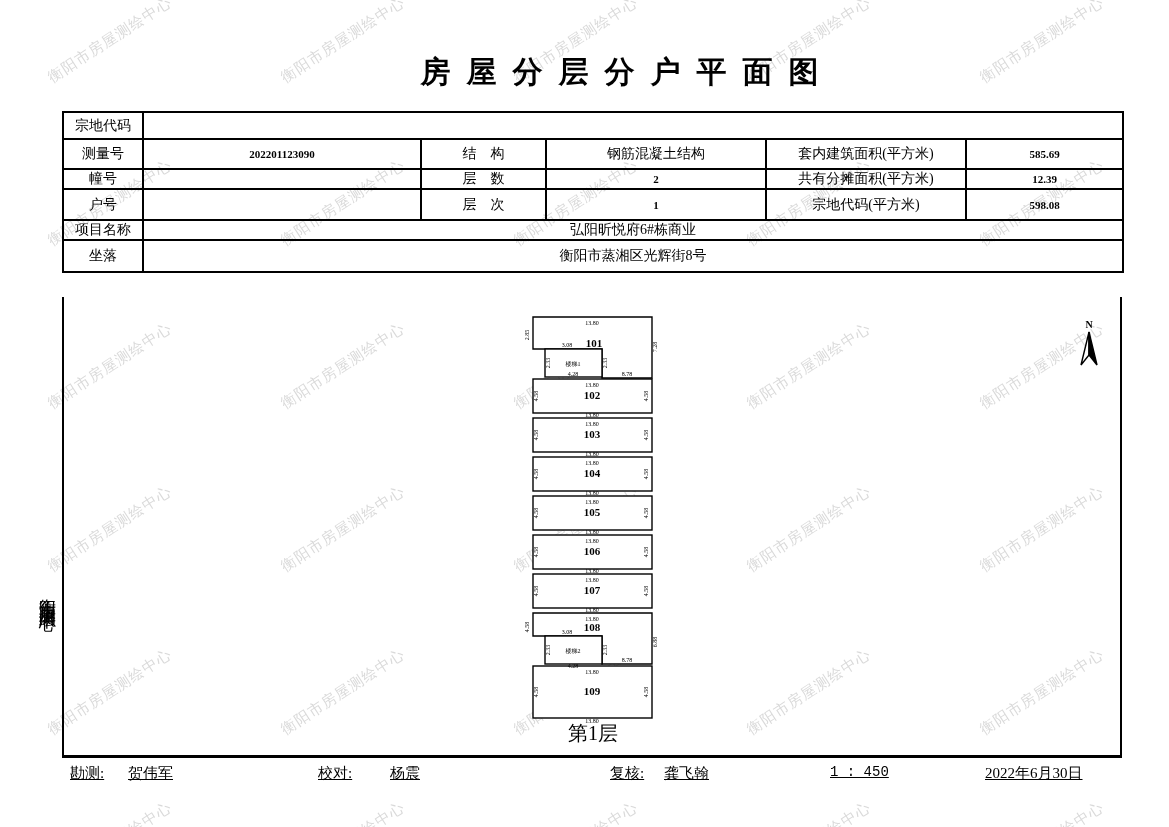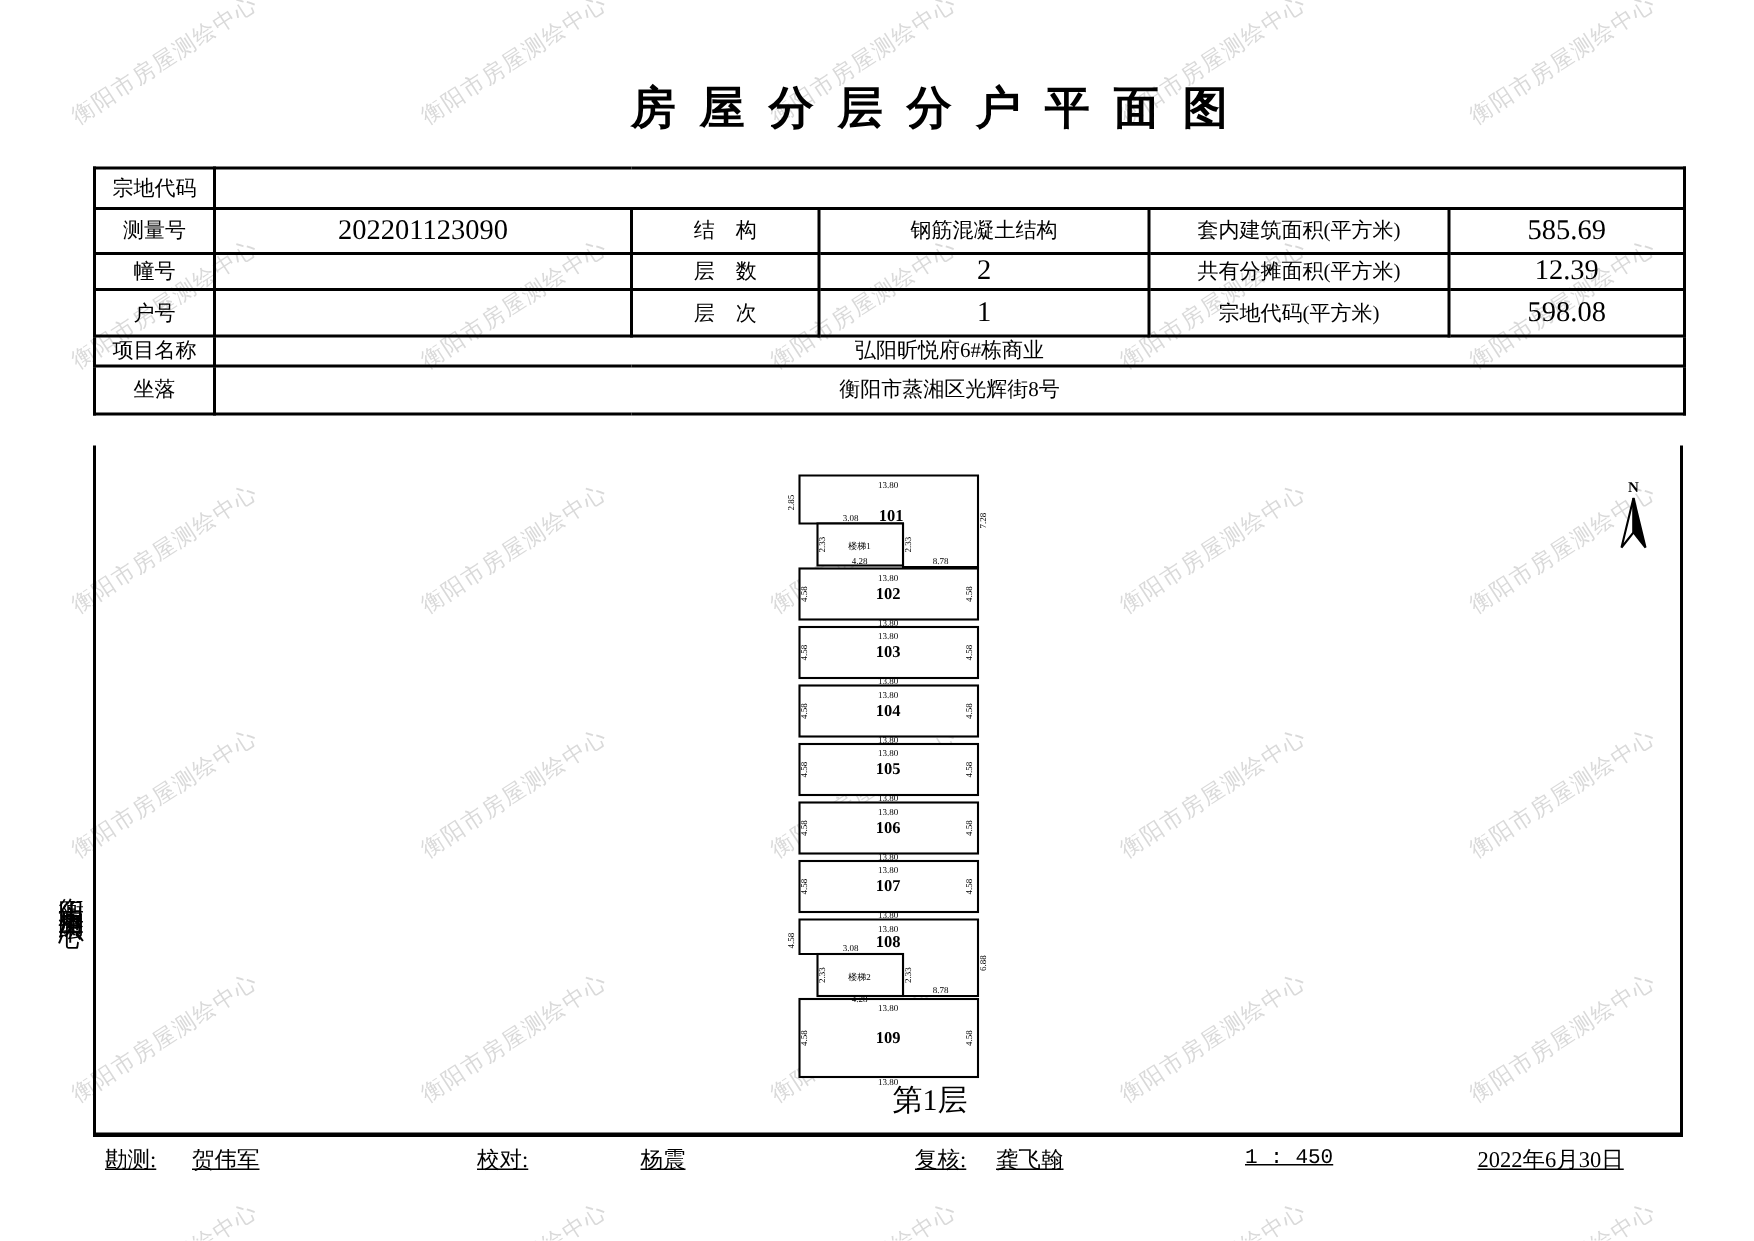--- a/index.html
+++ b/index.html
@@ -23,45 +23,45 @@
   #info-table{
     position:absolute;left:62px;top:111px;z-index:2;
     border-collapse:collapse;table-layout:fixed;width:1060px;
     font-size:14px;
     border-radius:15px;
   }
   #info-table td{
     border:2px solid #000;text-align:center;vertical-align:middle;
     overflow:hidden;padding:0 2px;background:transparent;
   }
-  #info-table .num{font-size:19px;font-family:"Liberation Serif","DejaVu Serif",serif;}
+  #info-table .num{font-size:11px;font-family:"Liberation Serif","DejaVu Serif",serif;font-weight:bold;}
   
   #plan-area{
     position:absolute;left:62px;top:297px;width:1060px;height:461px;
     border-left:2px solid #000;border-right:2px solid #000;border-bottom:3px solid #000;
     box-sizing:border-box;z-index:2;
   }
   #plan-svg{position:absolute;left:0;top:0;}
   #floor-label{
-    position:absolute;left:556px;top:423px;transform:translateX(-50%);
+    position:absolute;left:529px;top:423px;transform:translateX(-50%);
     font-size:20px;z-index:3;text-align:center;
   }
   
   #side-text{
     position:absolute;left:36px;top:585px;height:185px;z-index:2;
     writing-mode:vertical-rl;text-orientation:upright;
     font-size:17px;letter-spacing:2px;
   }
   
   #footer{position:absolute;left:0;top:764px;width:1169px;height:24px;font-size:15px;z-index:2;}
   #footer span{position:absolute;white-space:nowrap;text-decoration:underline;}
   .f-kance-label{left:70px;}
   .f-kance{left:128px;}
   .f-jiaodui-label{left:318px;}
-  .f-jiaodui{left:390px;margin-left:37px;}
+  .f-jiaodui{left:390px;}
   .f-fuhe-label{left:610px;}
   .f-fuhe{left:664px;}
   .f-scale{left:830px;font-family:"Liberation Mono","DejaVu Sans Mono",monospace;font-size:14px;}
   .f-date{left:985px;}
 </style>
 </head>
 <body>
 
 <div id="watermark-layer">
     <div class="wm" style="left: 110px; top: 40px;">衡阳市房屋测绘中心</div>

